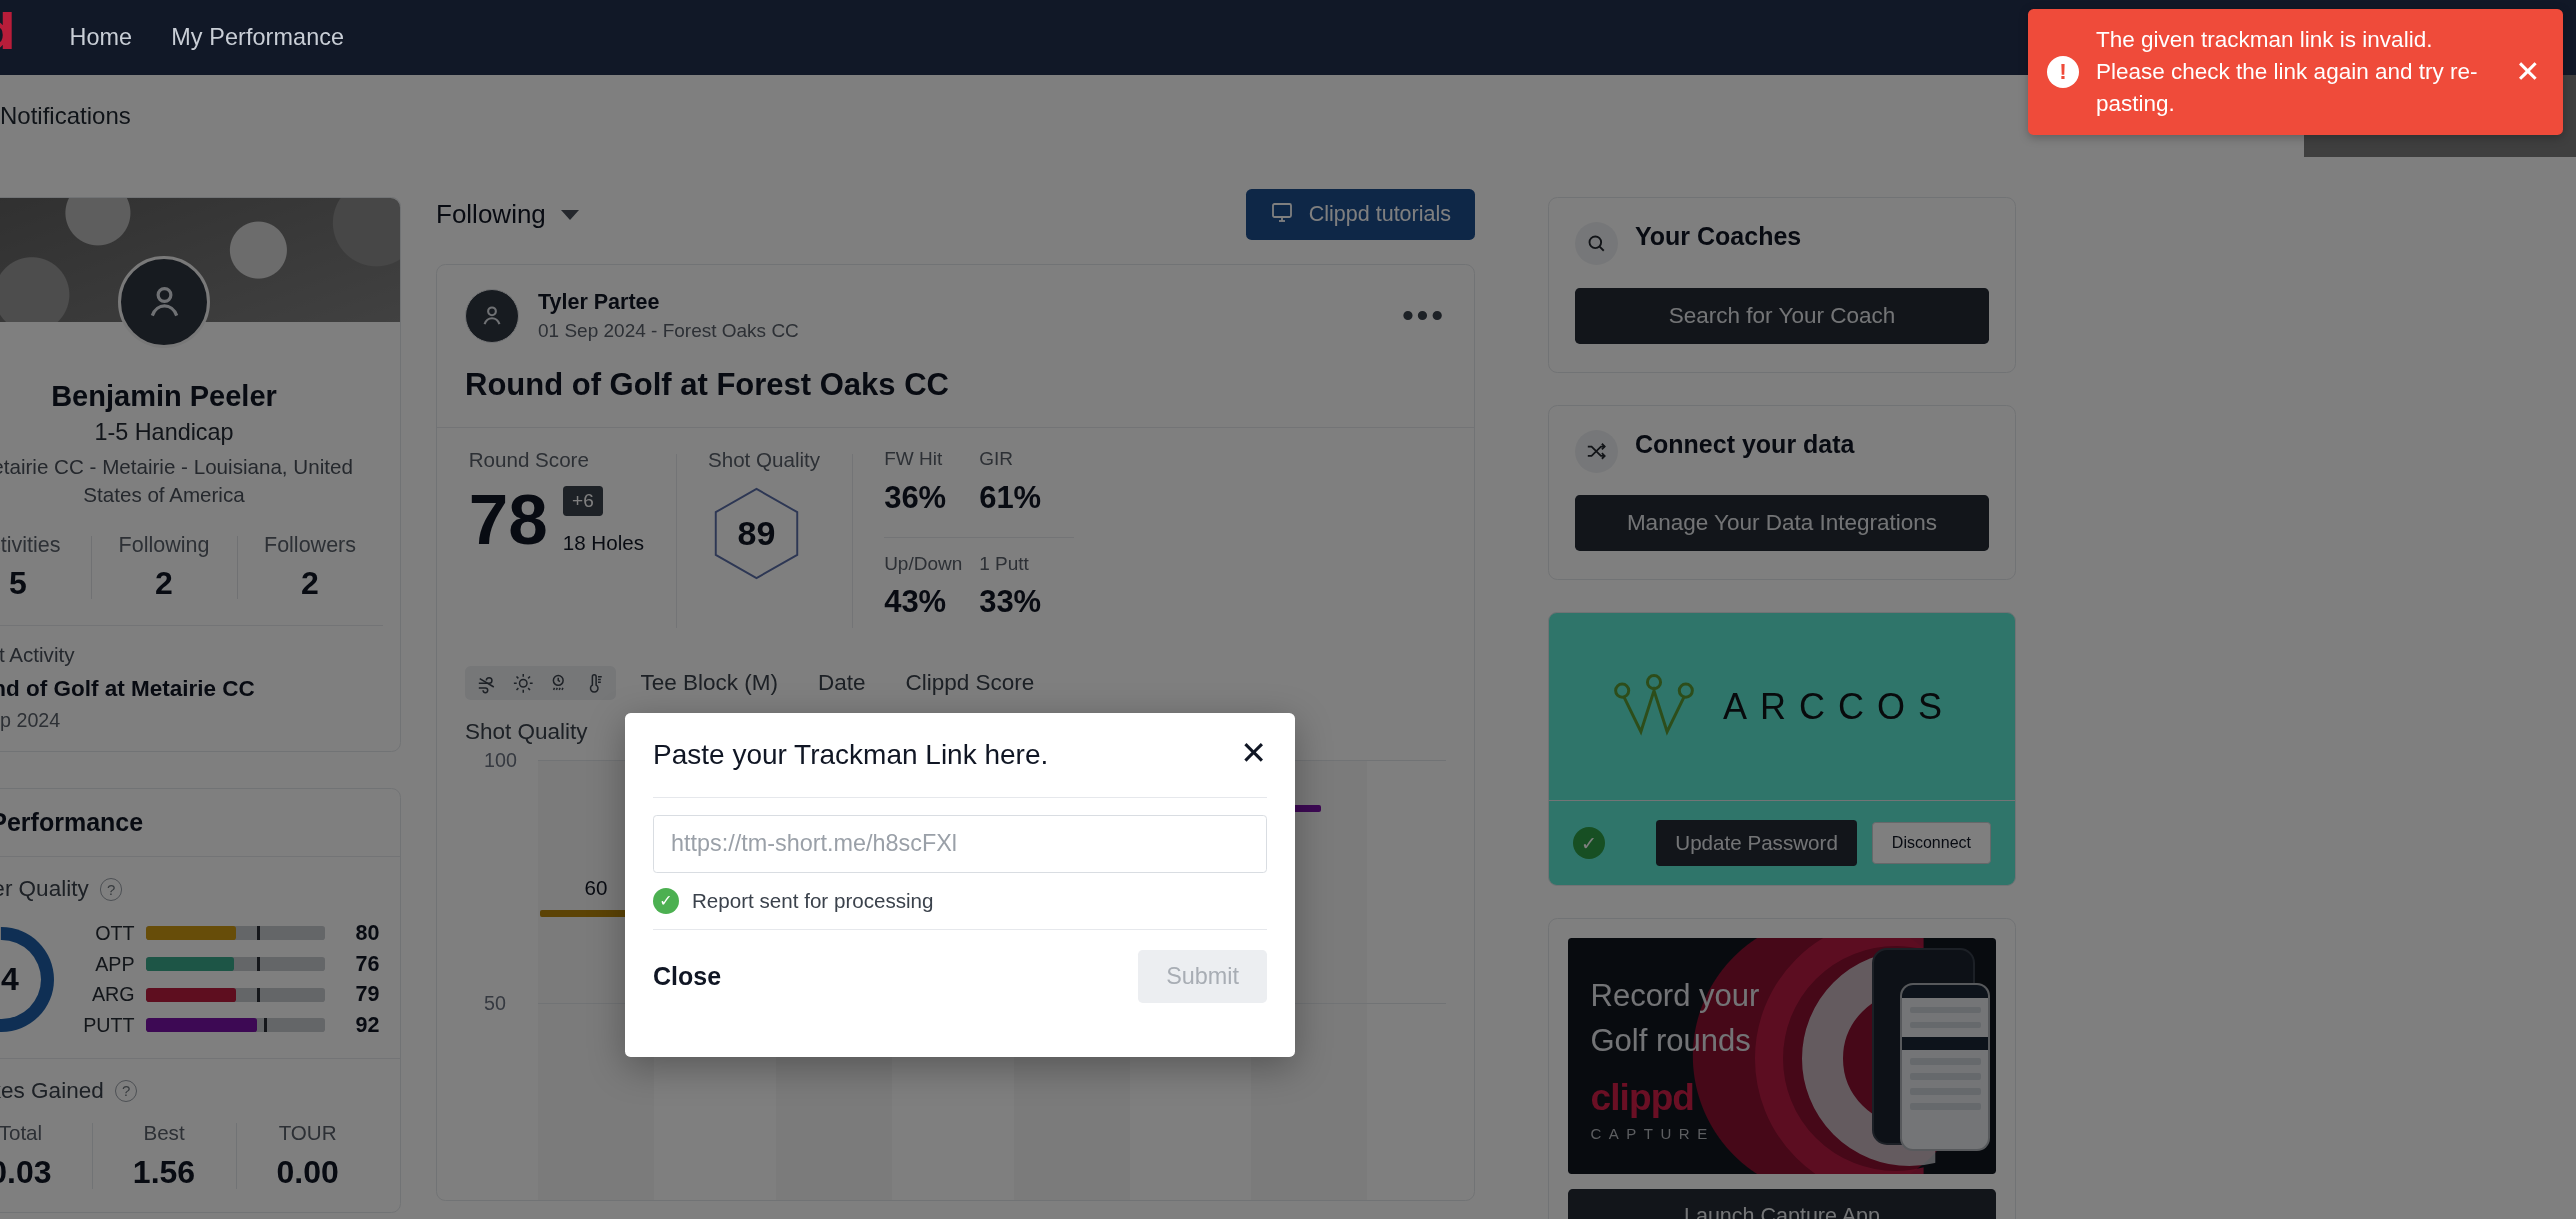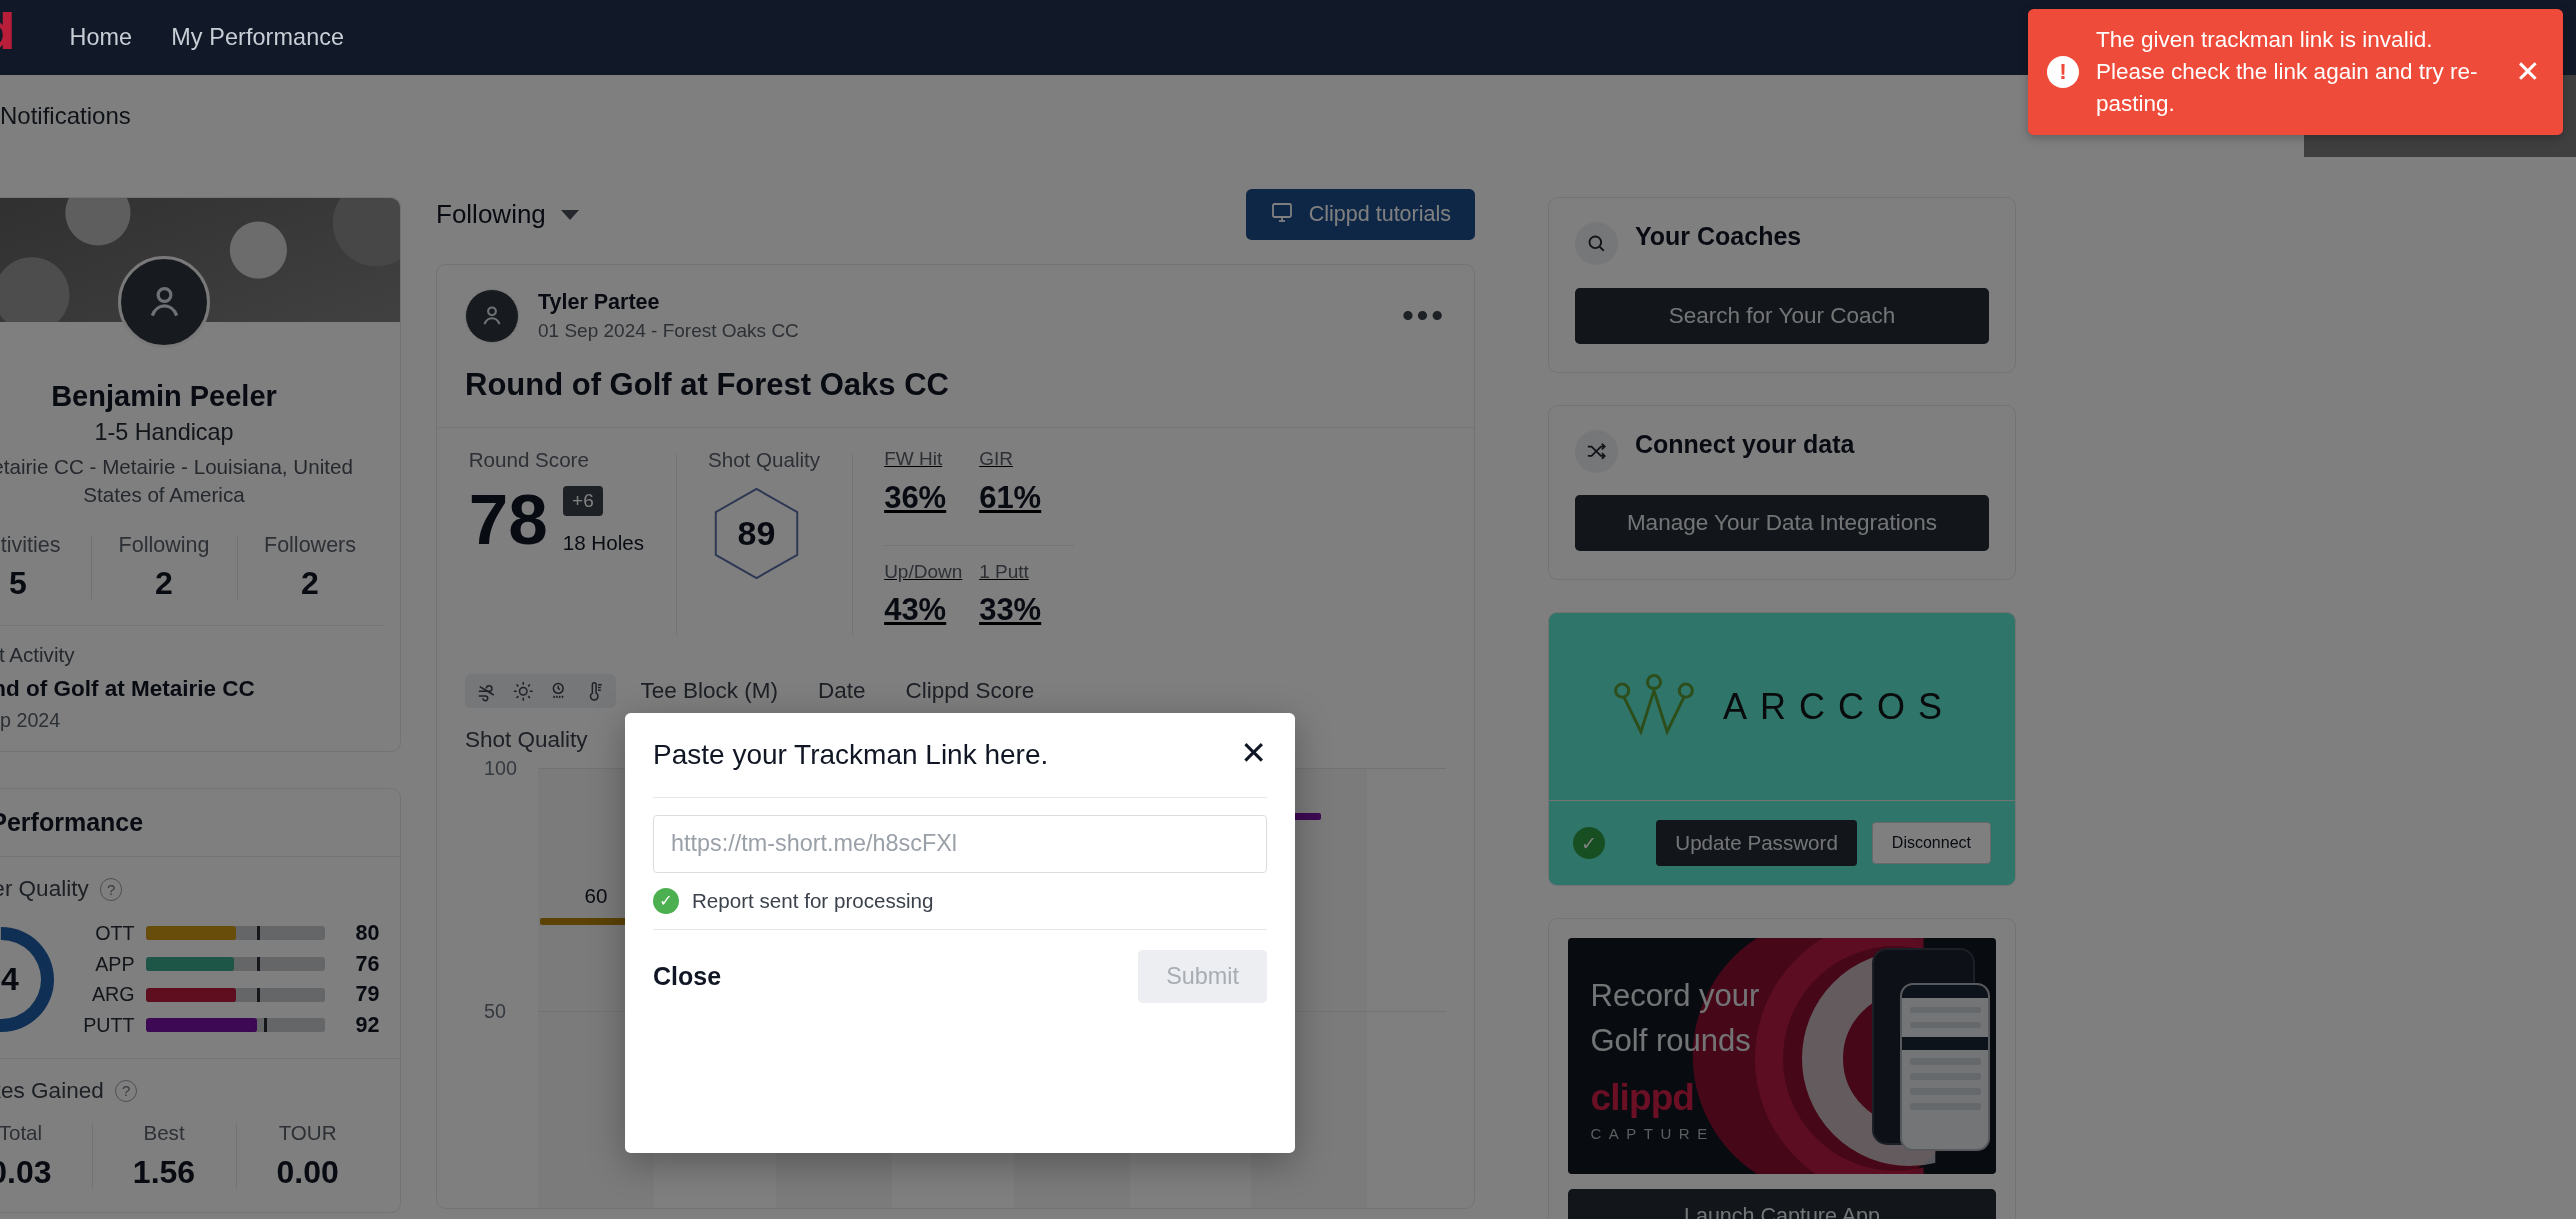--- a/index.html
+++ b/index.html
@@ -124,21 +124,21 @@
   .st-lbl { font-size: 20.6px; color:#5a616b; }
   .score-row { display:flex; align-items:flex-end; margin-top: 11.2px; }
   .score-num { font-size: 71px; font-weight:700; color:#101624; line-height: 1; }
   .score-side { margin-left: 15px; }
   .score-badge { background:#3b424c; color:#fff; font-size: 19px; border-radius:3.7px; padding: 3.7px 9.4px; display:inline-block; }
   .score-holes { font-size: 20.6px; color:#101624; margin-top: 15px; }
   .hexwrap { margin-top: 13px; width: 97px; height: 97px; position: relative; display:flex;
              align-items:center; justify-content:center; }
   .hexwrap svg { position:absolute; inset:0; }
   .hexwrap span { font-size: 34px; font-weight:700; color:#101624; position:relative; }
-  .mini-grid { display:grid; grid-template-columns: 95px 95px; row-gap: 16px; text-decoration: underline; }
+  .mini-grid { display:grid; grid-template-columns: 95px 95px; row-gap: 8px; }
   .mini-cell { padding: 0 0 13px; }
   .mini-cell.row2 { padding-top: 15px; border-top: 0.9px solid #e6e8ec; }
   .mini-lbl { font-size: 19px; color:#5a616b; }
   .mini-val { font-size: 31px; font-weight:700; color:#101624; margin-top: 9.4px; }
   .wx-tabs { display:flex; align-items:center; padding: 0 28px 0; height: 52px; gap: 24px; }
   .wx-group { background:#eceef1; border-radius:5.6px; padding: 5.6px 11.2px; display:flex; gap: 13px; align-items:center; }
   .wx-group svg { display:block; }
   .tabs-text { font-size: 22.5px; color:#3b424c; display:flex; gap: 40px; }
   .chart-area { padding: 9.4px 28px 0; position: relative; }
   .chart-title { font-size: 22.5px; color:#3b424c; }
@@ -193,21 +193,21 @@
     background: #ef4b3a; border-radius: 5.6px; display:flex; align-items:center; gap: 17px;
     padding: 15px 19px; z-index: 200; box-shadow: 0 2.8px 9.4px rgba(0,0,0,.25);
   }
   #toast .bang { width: 32px; height: 32px; border-radius: 50%; background:#fff; color:#ef4b3a;
                  font-size: 22.5px; font-weight: 700; display:flex; align-items:center; justify-content:center; flex:none; }
   #toast .msg { color:#fff; font-size: 22.5px; line-height: 1.42; flex: 1; }
   #toast .x { color:#fff; font-size: 30px; line-height:1; flex:none; padding: 0 3.7px; }
 
   
   #modal {
-    position: absolute; left: 625px; top: 713px; width: 670px; height: 440px;
+    position: absolute; left: 625px; top: 713px; width: 670px; height: 344px;
     background: #fff; border-radius: 5.6px; z-index: 120; box-shadow: 0 9.4px 37px rgba(0,0,0,.3);
   }
   .m-head { display:flex; align-items:flex-start; padding: 26px 28px 0; }
   .m-title { font-size: 28px; color:#101624; }
   .m-x { margin-left:auto; font-size: 32px; color:#101624; line-height: 0.9; }
   .m-rule { height:0.9px; background:#e6e8ec; margin: 26px 28px 0; }
   .m-body { padding: 17px 28px 0; }
   .m-input { height: 58px; border:0.9px solid #d9dde2; border-radius: 3.7px; display:flex; align-items:center;
              padding: 0 17px; font-size: 23.4px; color:#9aa0a8; }
   .m-note { display:flex; align-items:center; gap: 13px; margin-top: 15px; }

